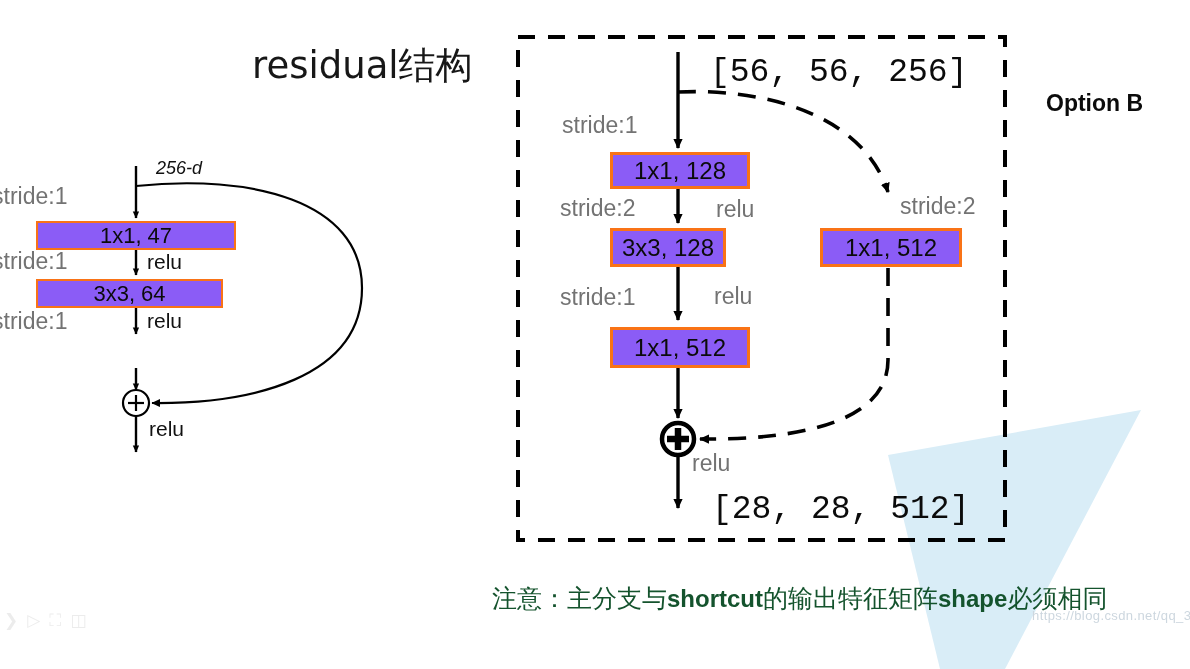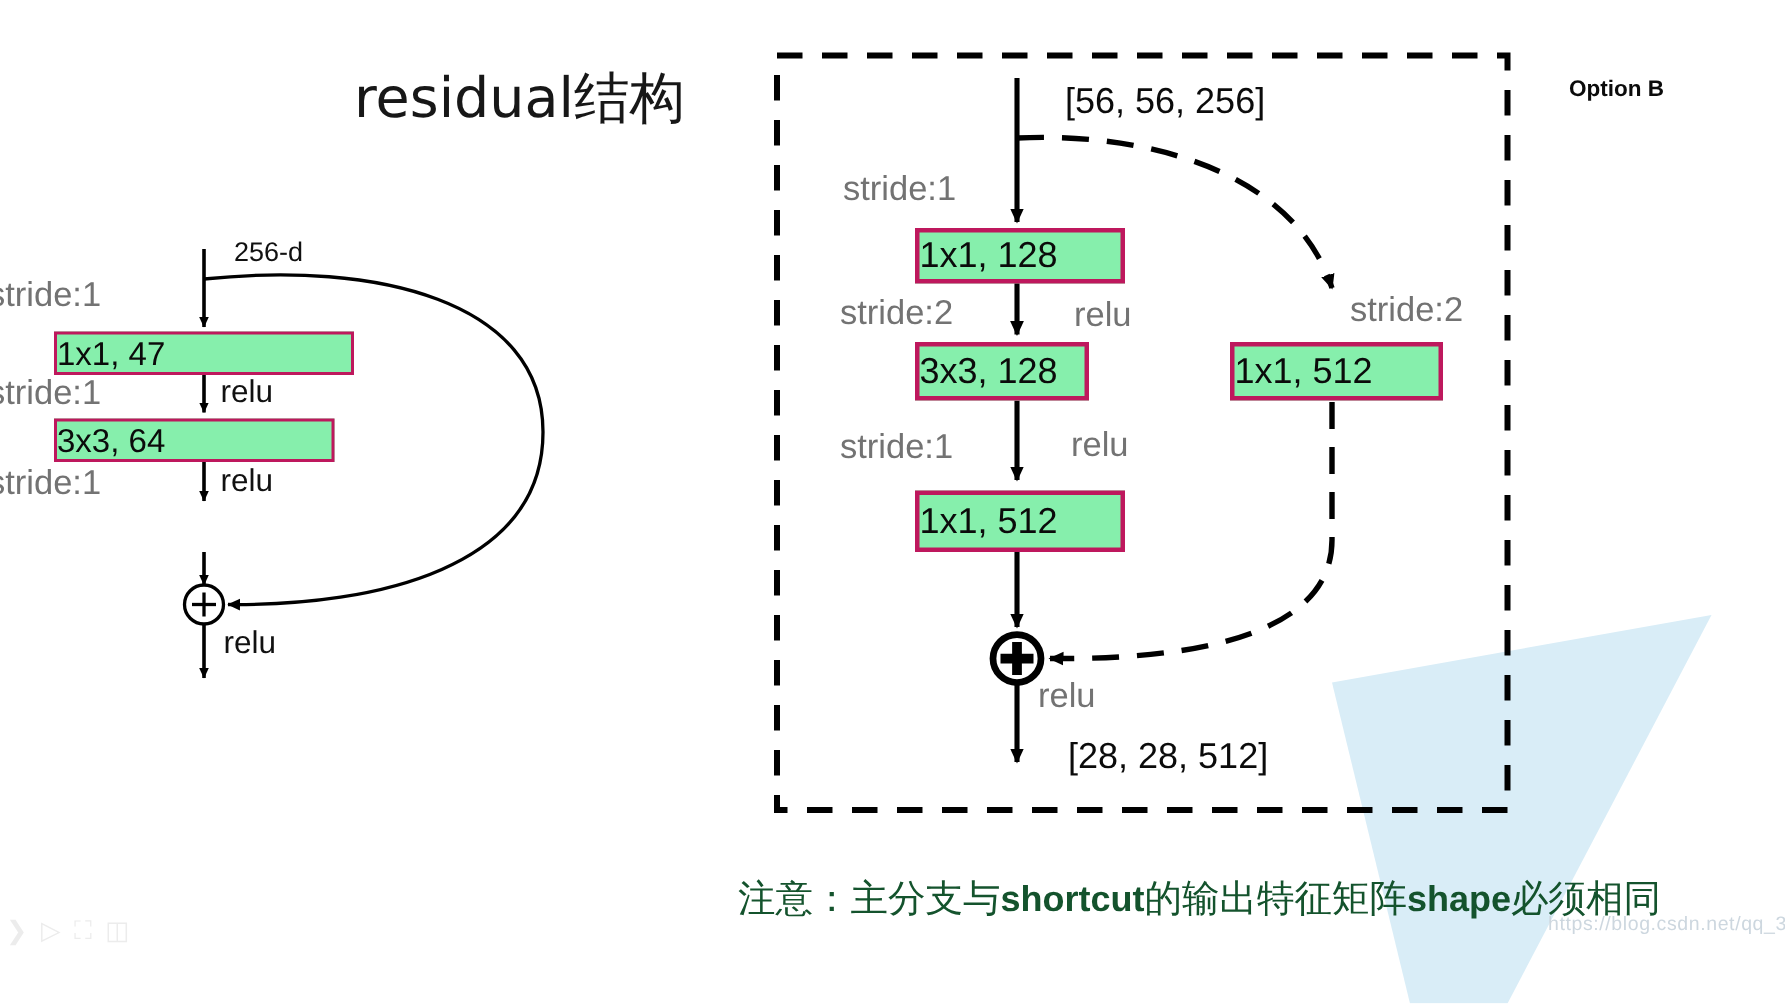--- a/index.html
+++ b/index.html
@@ -33,23 +33,24 @@
     color: #111111;
   }
   .title-cn {
     font-family: "DejaVu Sans", "Liberation Sans", sans-serif;
     font-size: 37px;
     letter-spacing: 0px;
     color: #171717;
   }
   .option-label {
     font-family: "Liberation Sans", "DejaVu Sans", sans-serif;
-    font-size: 15px;
+    font-size: 23px;
     font-weight: bold;
     color: #0b0b0b;
+    margin-top: 40px;
   }
   .box-label {
     font-family: "Liberation Sans", "DejaVu Sans", sans-serif;
     font-size: 22px;
     color: #0b0b0b;
   }
   .box-label-lg {
     font-size: 24px;
   }
   .stride-label {
@@ -61,22 +62,22 @@
     font-family: "Liberation Sans", "DejaVu Sans", sans-serif;
     font-size: 18px;
     color: #111111;
   }
   .relu-note {
     font-family: "Liberation Sans", "DejaVu Sans", sans-serif;
     font-size: 21px;
     color: #111111;
   }
   .shape-note {
-    font-family: Liberation Sans, sans-serif;
-    font-size: 24px;
+    font-family: Liberation Mono, monospace;
+    font-size: 33px;
     color: #0b0b0b;
   }
   .caption-cn {
     font-family: "DejaVu Serif", "Liberation Serif", serif;
     font-size: 25px;
     color: #14532d;
   }
   .caption-cn b {
     font-family: "Liberation Sans", "DejaVu Sans", sans-serif;
     font-weight: bold;
@@ -86,25 +87,25 @@
     position: absolute;
     font-family: "Liberation Sans", "DejaVu Sans", sans-serif;
     font-size: 13px;
     color: #cdd7df;
     letter-spacing: 0.4px;
     white-space: nowrap;
   }
   .node-box {
     position: absolute;
     box-sizing: border-box;
-    background: #86efac;
-    border: 2px solid #be185d;
+    background: #8b5cf6;
+    border: 2px solid #f97316;
     display: flex;
     align-items: center;
-    justify-content: flex-start;
+    justify-content: center;
   }
   .node-box.thick {
     border-width: 3px;
   }
   .corner-icons {
     position: absolute;
     display: flex;
     gap: 9px;
     align-items: flex-end;
     opacity: 0.35;
@@ -118,21 +119,21 @@
 </style>
 </head>
 <body>
 
 <div id="canvas">
 
   <svg class="layer">
     <polygon points="888,455 1141,410 1005,669 940,669" fill="#d9edf7" stroke="none"></polygon>
   </svg>
 
-  <div class="txt title-cn" style="left:236px; top:47px;">residual结构</div>
+  <div class="txt title-cn" style="left:252px; top:47px;">residual结构</div>
 
   <svg class="layer">
     <defs>
       <marker id="arrowThin" markerWidth="9" markerHeight="9" refX="6.6" refY="3.2" orient="auto" markerUnits="userSpaceOnUse">
         <path d="M0,0 L7,3.2 L0,6.4 z" fill="#000000"></path>
       </marker>
       <marker id="arrowThinL" markerWidth="11" markerHeight="11" refX="8" refY="4" orient="auto" markerUnits="userSpaceOnUse">
         <path d="M0,0 L8.5,4 L0,8 z" fill="#000000"></path>
       </marker>
       <marker id="arrowFat" markerWidth="13" markerHeight="13" refX="9" refY="4.6" orient="auto" markerUnits="userSpaceOnUse">
@@ -146,21 +147,21 @@
     <line x1="136" y1="368" x2="136" y2="390" stroke="#000" stroke-width="2.4" marker-end="url(#arrowThin)"></line>
     <line x1="136" y1="416" x2="136" y2="452" stroke="#000" stroke-width="2.4" marker-end="url(#arrowThin)"></line>
 
     <path d="M136,186 C 250,174 362,200 362,288 C 362,378 252,404 152,403" fill="none" stroke="#000000" stroke-width="2.2" marker-end="url(#arrowThinL)"></path>
 
     <circle cx="136" cy="403" r="13" fill="#ffffff" stroke="#000000" stroke-width="2.2"></circle>
     <line x1="128" y1="403" x2="144" y2="403" stroke="#000" stroke-width="2.2"></line>
     <line x1="136" y1="395" x2="136" y2="411" stroke="#000" stroke-width="2.2"></line>
   </svg>
 
-  <div class="txt small-note" style="left:156px; top:159px;">256-d</div>
+  <div class="txt small-note" style="left:156px; top:159px;font-style:italic;">256-d</div>
 
   <div class="txt stride-label" style="left:-8px; top:185px;">stride:1</div>
   <div class="txt stride-label" style="left:-8px; top:250px;">stride:1</div>
   <div class="txt stride-label" style="left:-8px; top:310px;">stride:1</div>
 
   <div class="node-box" style="left:36px; top:221px; width:200px; height:29px;">
     <span class="box-label">1x1, 47</span>
   </div>
   <div class="node-box" style="left:36px; top:279px; width:187px; height:29px;">
     <span class="box-label">3x3, 64</span>

